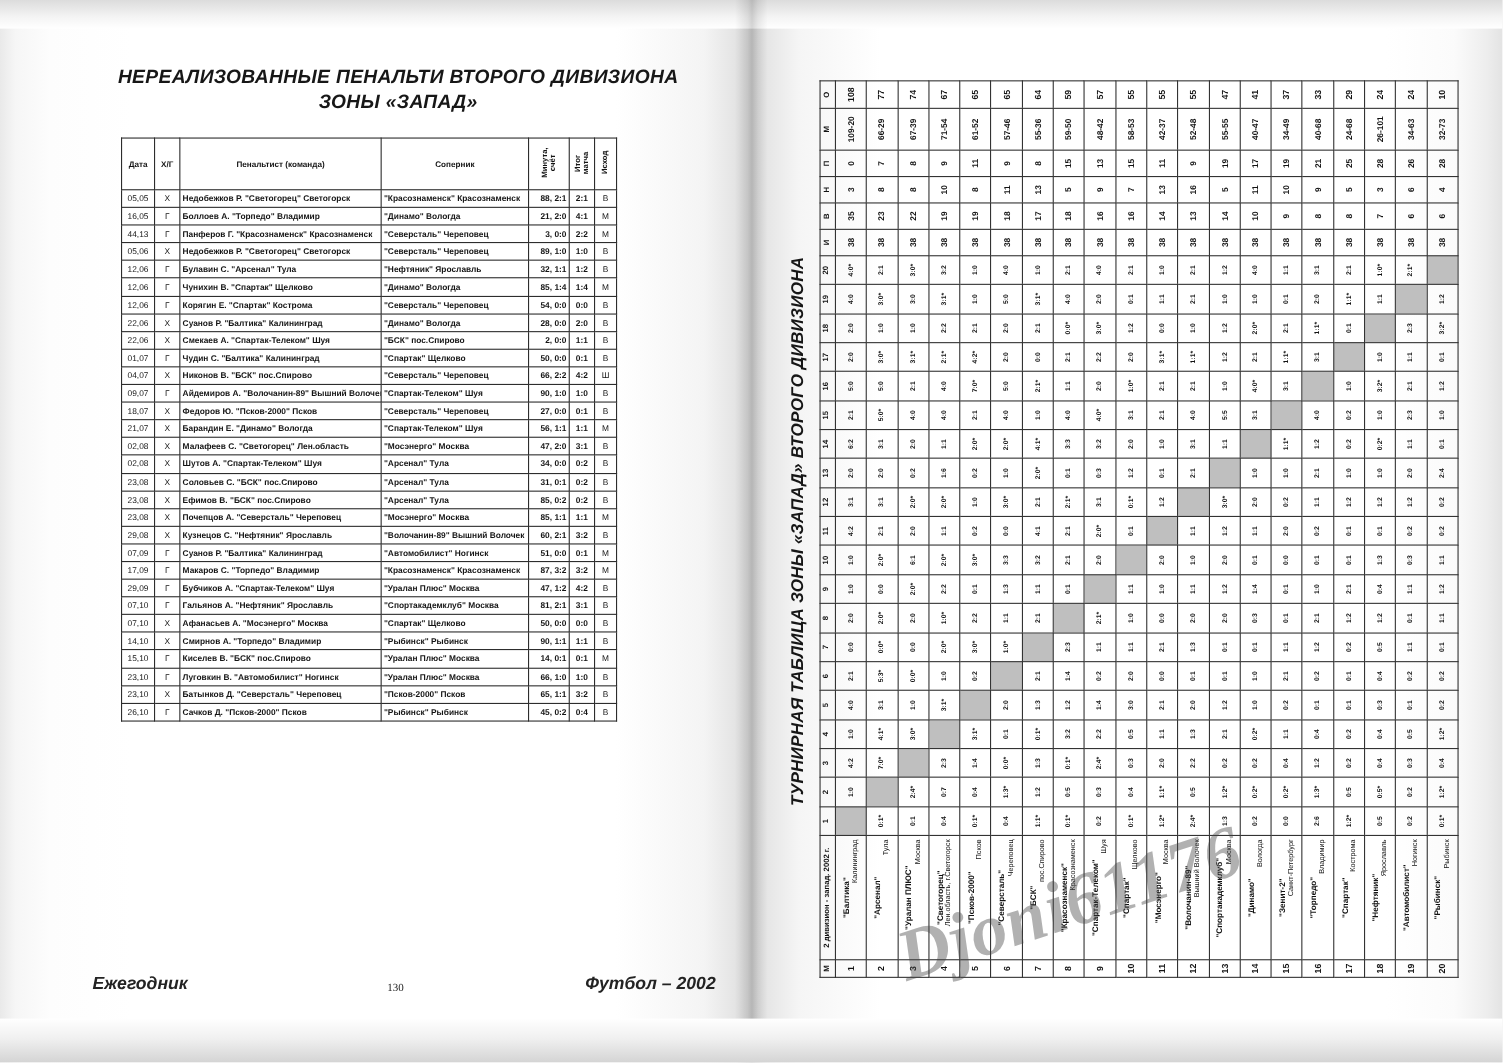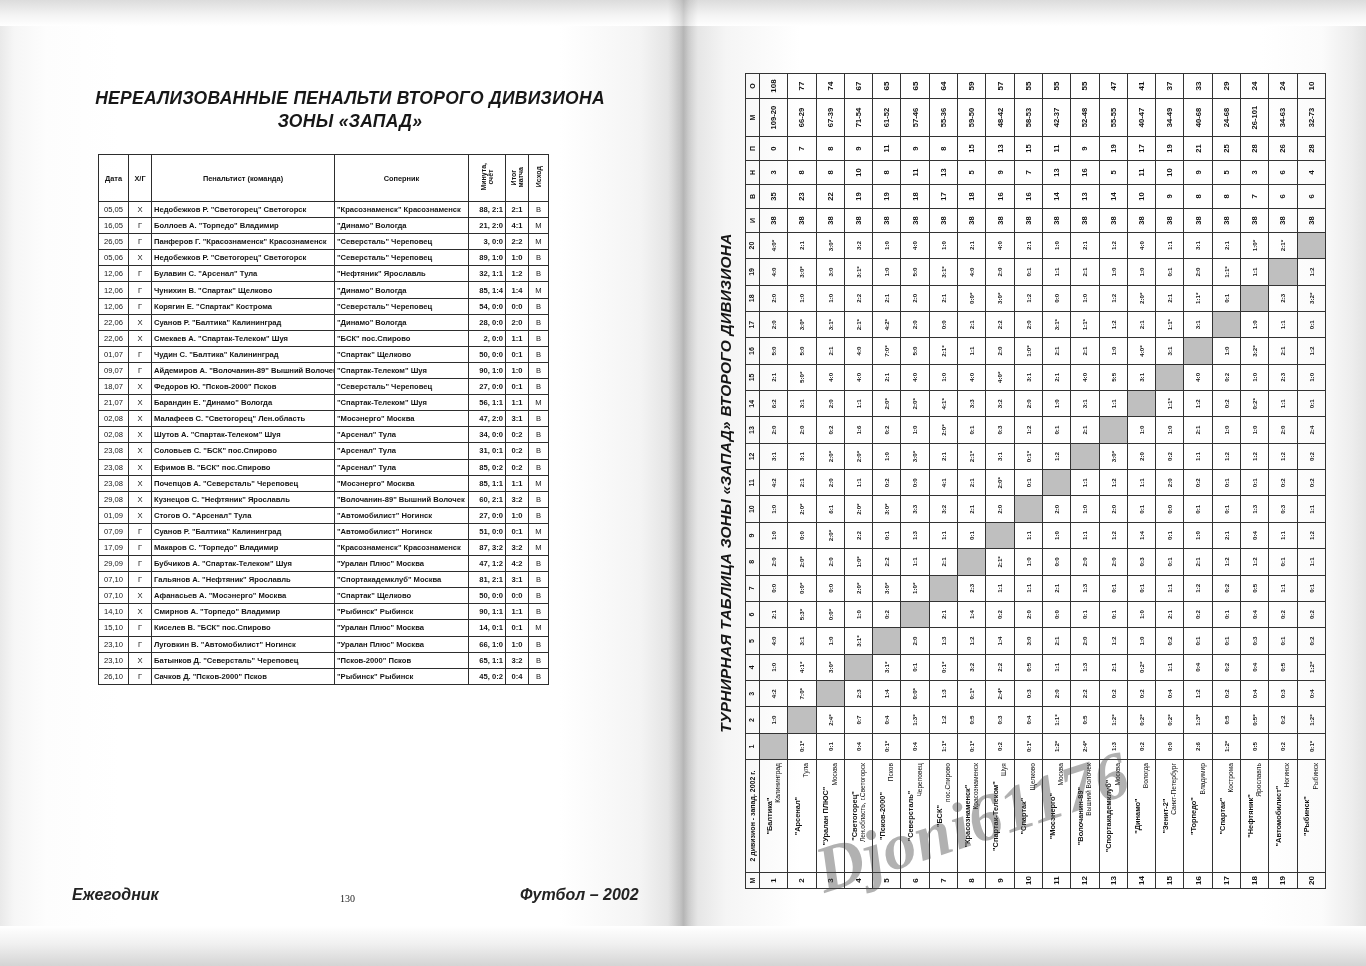--- a/index.html
+++ b/index.html
@@ -20,21 +20,21 @@
   }
   #scan:before{
     content:"";position:absolute;left:0;right:0;top:0;height:26px;
     background:linear-gradient(180deg,#dcdcdc,#f4f4f4 60%,#ffffff);
   }
   #scan:after{
     content:"";position:absolute;left:0;right:0;bottom:0;height:40px;
     background:linear-gradient(0deg,#d4d4d4,#f0f0f0 55%,#ffffff);
   }
   .page{position:absolute;top:0;bottom:0;}
-  #page-left{left:0;width:683px;margin-top:29px;}
+  #page-left{left:12px;width:683px;}
   #page-right{left:683px;width:683px;}
 
   
   #left-title{
     position:absolute;left:70px;top:58px;width:560px;
     text-align:center;
     font-weight:bold;font-style:italic;
     font-size:17.5px;letter-spacing:.3px;line-height:1.34;
     color:#171717;
   }
@@ -174,21 +174,21 @@
           <tr>
             <td class="c-date">16,05</td>
             <td class="c-hg">Г</td>
             <td class="c-taker">Боллоев А. "Торпедо" Владимир</td>
             <td class="c-opp">"Динамо" Вологда</td>
             <td class="c-min">21, 2:0</td>
             <td class="c-score">4:1</td>
             <td class="c-out">М</td>
           </tr>
           <tr>
-            <td class="c-date">26,05</td>
+            <td class="c-date">44,13</td>
             <td class="c-hg">Г</td>
             <td class="c-taker">Панферов Г. "Красознаменск" Красознаменск</td>
             <td class="c-opp">"Северсталь" Череповец</td>
             <td class="c-min">3, 0:0</td>
             <td class="c-score">2:2</td>
             <td class="c-out">М</td>
           </tr>
           <tr>
             <td class="c-date">05,06</td>
             <td class="c-hg">Х</td>
@@ -246,20 +246,29 @@
           <tr>
             <td class="c-date">01,07</td>
             <td class="c-hg">Г</td>
             <td class="c-taker">Чудин С. "Балтика" Калининград</td>
             <td class="c-opp">"Спартак" Щелково</td>
             <td class="c-min">50, 0:0</td>
             <td class="c-score">0:1</td>
             <td class="c-out">В</td>
           </tr>
           <tr>
+            <td class="c-date">04,07</td>
+            <td class="c-hg">Х</td>
+            <td class="c-taker">Никонов В. "БСК" пос.Спирово</td>
+            <td class="c-opp">"Северсталь" Череповец</td>
+            <td class="c-min">66, 2:2</td>
+            <td class="c-score">4:2</td>
+            <td class="c-out">Ш</td>
+          </tr>
+          <tr>
             <td class="c-date">09,07</td>
             <td class="c-hg">Г</td>
             <td class="c-taker">Айдемиров А. "Волочанин-89" Вышний Волочек</td>
             <td class="c-opp">"Спартак-Телеком" Шуя</td>
             <td class="c-min">90, 1:0</td>
             <td class="c-score">1:0</td>
             <td class="c-out">В</td>
           </tr>
           <tr>
             <td class="c-date">18,07</td>
@@ -324,29 +333,20 @@
             <td class="c-score">1:1</td>
             <td class="c-out">М</td>
           </tr>
           <tr>
             <td class="c-date">29,08</td>
             <td class="c-hg">Х</td>
             <td class="c-taker">Кузнецов С. "Нефтяник" Ярославль</td>
             <td class="c-opp">"Волочанин-89" Вышний Волочек</td>
             <td class="c-min">60, 2:1</td>
             <td class="c-score">3:2</td>
-            <td class="c-out">В</td>
-          </tr>
-          <tr>
-            <td class="c-date">01,09</td>
-            <td class="c-hg">Х</td>
-            <td class="c-taker">Стогов О. "Арсенал" Тула</td>
-            <td class="c-opp">"Автомобилист" Ногинск</td>
-            <td class="c-min">27, 0:0</td>
-            <td class="c-score">1:0</td>
             <td class="c-out">В</td>
           </tr>
           <tr>
             <td class="c-date">07,09</td>
             <td class="c-hg">Г</td>
             <td class="c-taker">Суанов Р. "Балтика" Калининград</td>
             <td class="c-opp">"Автомобилист" Ногинск</td>
             <td class="c-min">51, 0:0</td>
             <td class="c-score">0:1</td>
             <td class="c-out">М</td>

